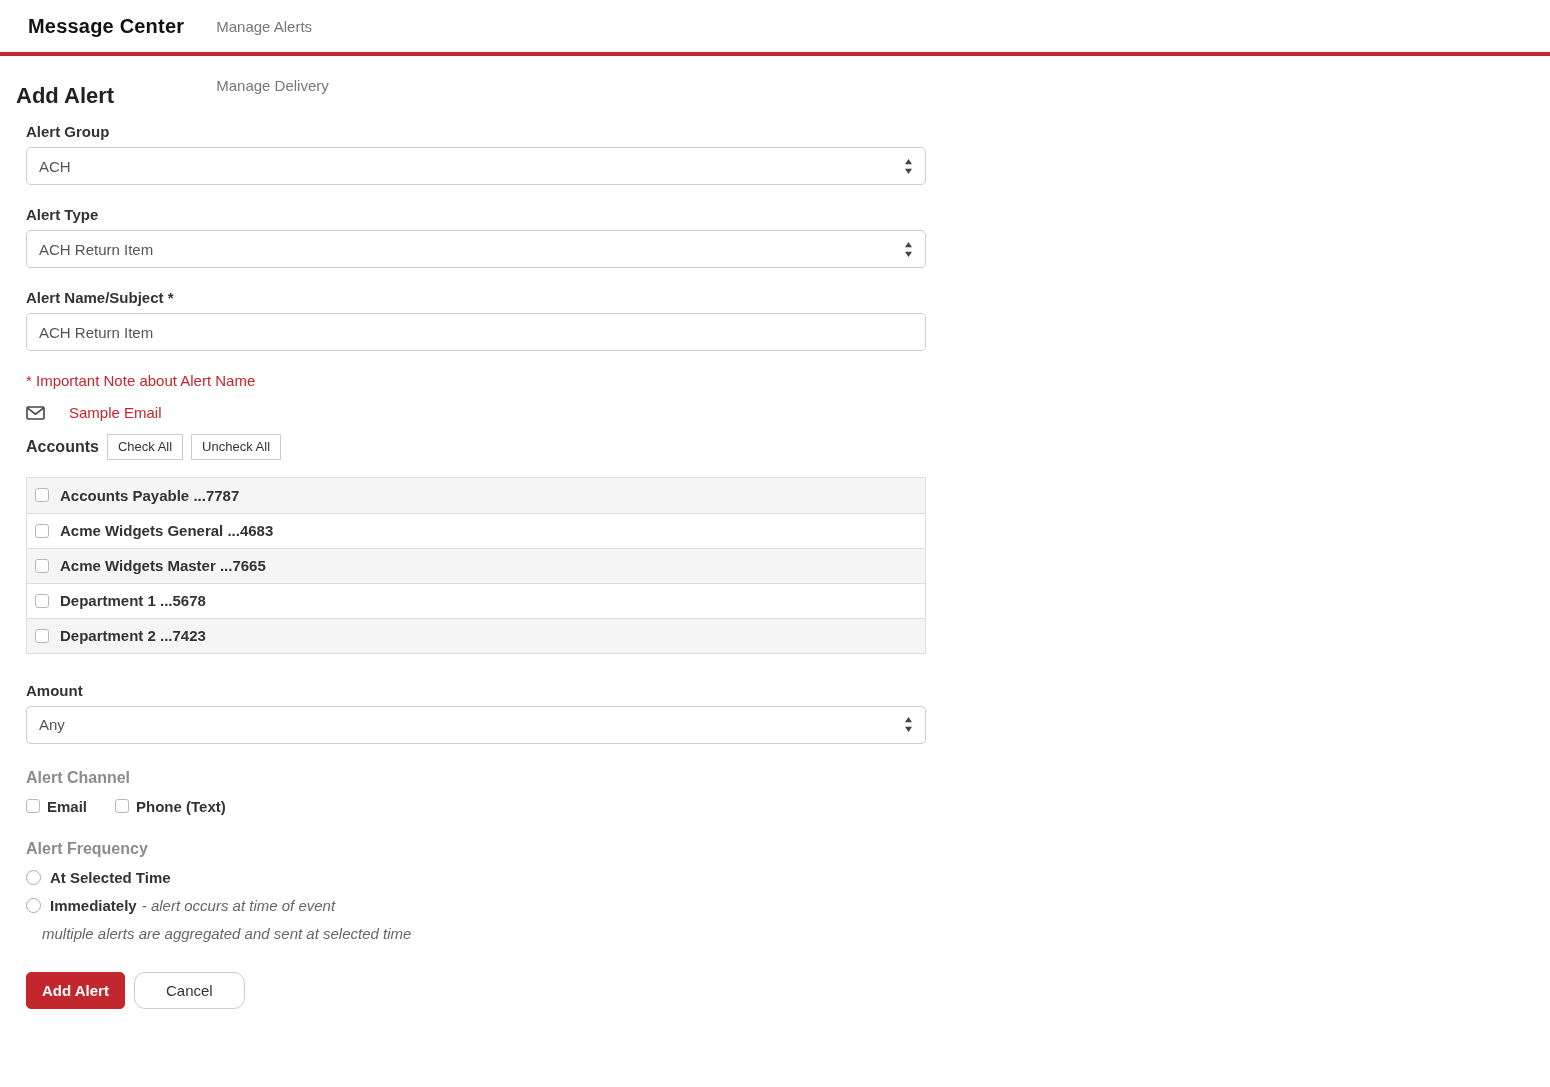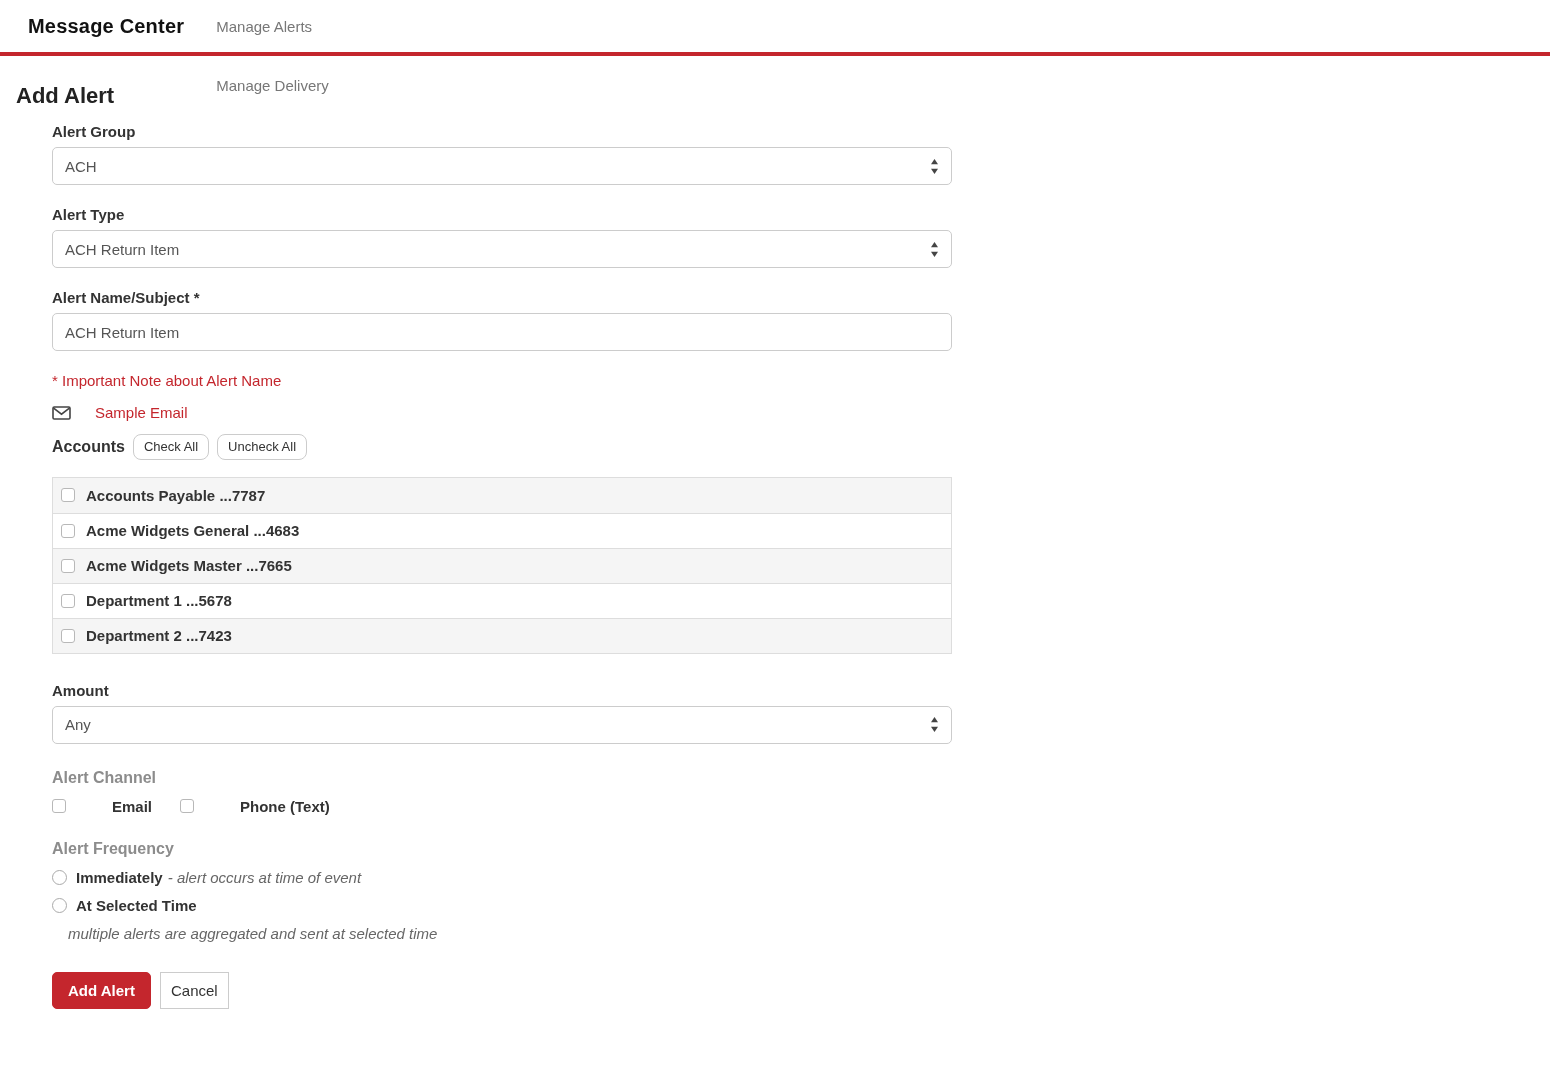--- a/index.html
+++ b/index.html
@@ -32,21 +32,21 @@
   .topnav{display:flex;gap:42px;margin-left:32px;flex-direction:column;}
   .topnav a{
     font-size:15px;color:#777;text-decoration:none;cursor:pointer;
   }
   .red-bar{height:4px;background:var(--accent);width:100%;}
   
   .page-title{
     font-size:22px;font-weight:bold;color:#222;
     margin:27px 0 14px 16px;
   }
-  .form{margin-left:52px;width:900px;}
+  .form{margin-left:26px;width:900px;}
   .form-group{margin-bottom:21px;}
   .ctl-label{
     display:block;font-size:15px;font-weight:bold;color:var(--text-dark);
     margin-bottom:7px;
   }
   .select,.text-input{
     width:100%;height:38px;
     border:1px solid var(--border-light);border-radius:5px;
     background:#fff;
     display:flex;align-items:center;justify-content:space-between;
@@ -59,21 +59,21 @@
     color:var(--accent);font-size:15px;text-decoration:none;cursor:pointer;
     display:inline-block;
   }
   .note-line{margin:16px 0 0 0;}
   .sample-email{display:flex;align-items:center;gap:24px;margin:14px 0 13px 0;}
   
   .accounts-header{display:flex;align-items:center;gap:8px;margin:6px 0 17px 0;}
   .accounts-title{font-size:16px;font-weight:bold;color:var(--text-dark);}
   .btn-small{
     font-family:inherit;font-size:13px;color:var(--text-dark);
-    background:#fff;border:1px solid var(--border-light);border-radius:8px;
+    background:#fff;border:1px solid var(--border-light);border-radius:0;
     padding:4px 10px;cursor:pointer;line-height:1.2;
   }
   .accounts-table{
     border:1px solid var(--table-border);border-radius:0;
     width:100%;margin-bottom:28px;
   }
   .account-row{
     display:flex;align-items:center;height:35px;padding:0 8px;
     font-size:15px;font-weight:bold;color:var(--text-dark);
     cursor:pointer;
@@ -84,21 +84,21 @@
     display:inline-block;width:14px;height:14px;flex:0 0 14px;
     border:1px solid #b8b8b8;border-radius:3px;background:#fff;
     margin-right:11px;cursor:pointer;
   }
   
   .section-heading{
     font-size:16px;font-weight:bold;color:var(--heading-gray);
     margin:25px 0 11px 0;
   }
   .channel-row{display:flex;gap:28px;align-items:center;}
-  .channel-item{display:flex;align-items:center;font-size:15px;font-weight:bold;cursor:pointer;gap:39px;}
+  .channel-item{display:flex;align-items:center;font-size:15px;font-weight:bold;cursor:pointer;}
   .channel-item .checkbox{margin-right:7px;}
   .freq-option{display:flex;align-items:center;margin:11px 0;}
   .radio{
     display:inline-block;width:15px;height:15px;flex:0 0 15px;
     border:1px solid #aaa;border-radius:50%;background:#fff;
     margin-right:9px;cursor:pointer;
   }
   .freq-label{font-size:15px;font-weight:bold;color:var(--text-dark);}
   .freq-desc{font-size:15px;font-style:italic;color:var(--text-muted);margin-left:5px;}
   .freq-note{
@@ -107,22 +107,22 @@
   }
   
   .actions{display:flex;gap:9px;margin-top:30px;}
   .btn-primary{
     font-family:inherit;font-size:15px;font-weight:bold;color:#fff;
     background:var(--accent);border:1px solid var(--accent);border-radius:5px;
     padding:9px 15px;cursor:pointer;
   }
   .btn-default{
     font-family:inherit;font-size:15px;color:var(--text-dark);
-    background:#fff;border:1px solid var(--border-light);border-radius:0;
-    padding:9px 10px;cursor:pointer;
+    background:#fff;border:1px solid var(--border-light);border-radius:11px;
+    padding:9px 31px;cursor:pointer;
   }
 </style>
 </head>
 <body>
 
 <header class="topbar">
   <div class="brand">Message Center</div>
   <nav class="topnav">
     <a>Message History</a>
     <a>Manage Alerts</a>
@@ -231,26 +231,26 @@
     </label>
     <label class="channel-item">
       <span class="checkbox"></span>
       <span>Phone (Text)</span>
     </label>
   </div>
 
   <div class="section-heading">Alert Frequency</div>
   <div class="freq-option">
     <span class="radio"></span>
+    <span class="freq-label">At Selected Time</span>
+  </div>
+  <div class="freq-option">
+    <span class="radio"></span>
     <span class="freq-label">Immediately</span>
     <span class="freq-desc">- alert occurs at time of event</span>
-  </div>
-  <div class="freq-option">
-    <span class="radio"></span>
-    <span class="freq-label">At Selected Time</span>
   </div>
   <div class="freq-note">multiple alerts are aggregated and sent at selected time</div>
 
   <div class="actions">
     <button class="btn-primary">Add Alert</button>
     <button class="btn-default">Cancel</button>
   </div>
 
 </div>
 

